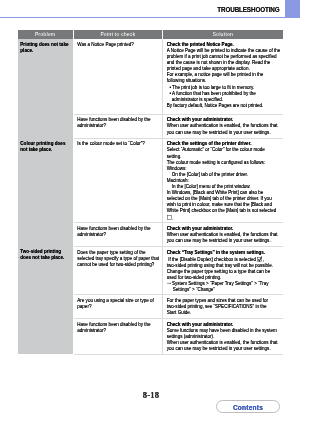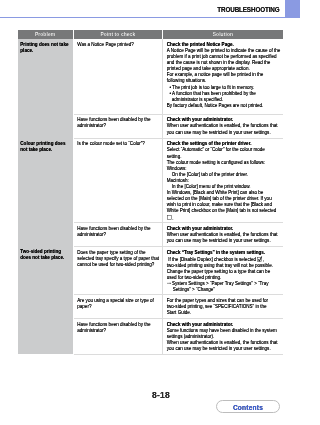--- a/index.html
+++ b/index.html
@@ -34,22 +34,22 @@
   .bl{padding-left:8px;text-indent:-5.2px;}
   .hang{padding-left:0;}
   .cbx{display:inline-block;width:5.4px;height:5.2px;vertical-align:-.6px;}
   .cbx svg{display:block;width:5.4px;height:5.2px;overflow:visible;}
   .cbx.on{width:5.7px;height:5.9px;vertical-align:-.65px;}
   .cbx.on svg{width:5.7px;height:5.9px;}
   .arw{display:inline-block;width:5.1px;height:4.4px;vertical-align:-.45px;}
   .arw svg{display:block;width:5.1px;height:4.4px;}
 
   
-  .pageno{position:absolute;left:11px;top:390px;width:300px;text-align:center;
-          font-size:8.5px;font-weight:bold;color:#2b2b2b;letter-spacing:.2px;}
+  .pageno{position:absolute;left:1px;top:390px;width:300px;text-align:center;
+          font-size:8.5px;font-weight:bold;color:#2b2b2b;letter-spacing:.2px;font-family:Liberation Serif, serif;}
   .contents{position:absolute;left:216px;top:400px;width:64px;height:13px;
             border:1px solid #bdbdbd;border-radius:6.5px;background:#fff;
             color:#3e64e8;font-size:6.6px;font-weight:bold;text-align:center;
             line-height:13px;letter-spacing:.2px;box-sizing:border-box;}
 </style>
 </head>
 <body>
 
 <div class="page">
   <div>

